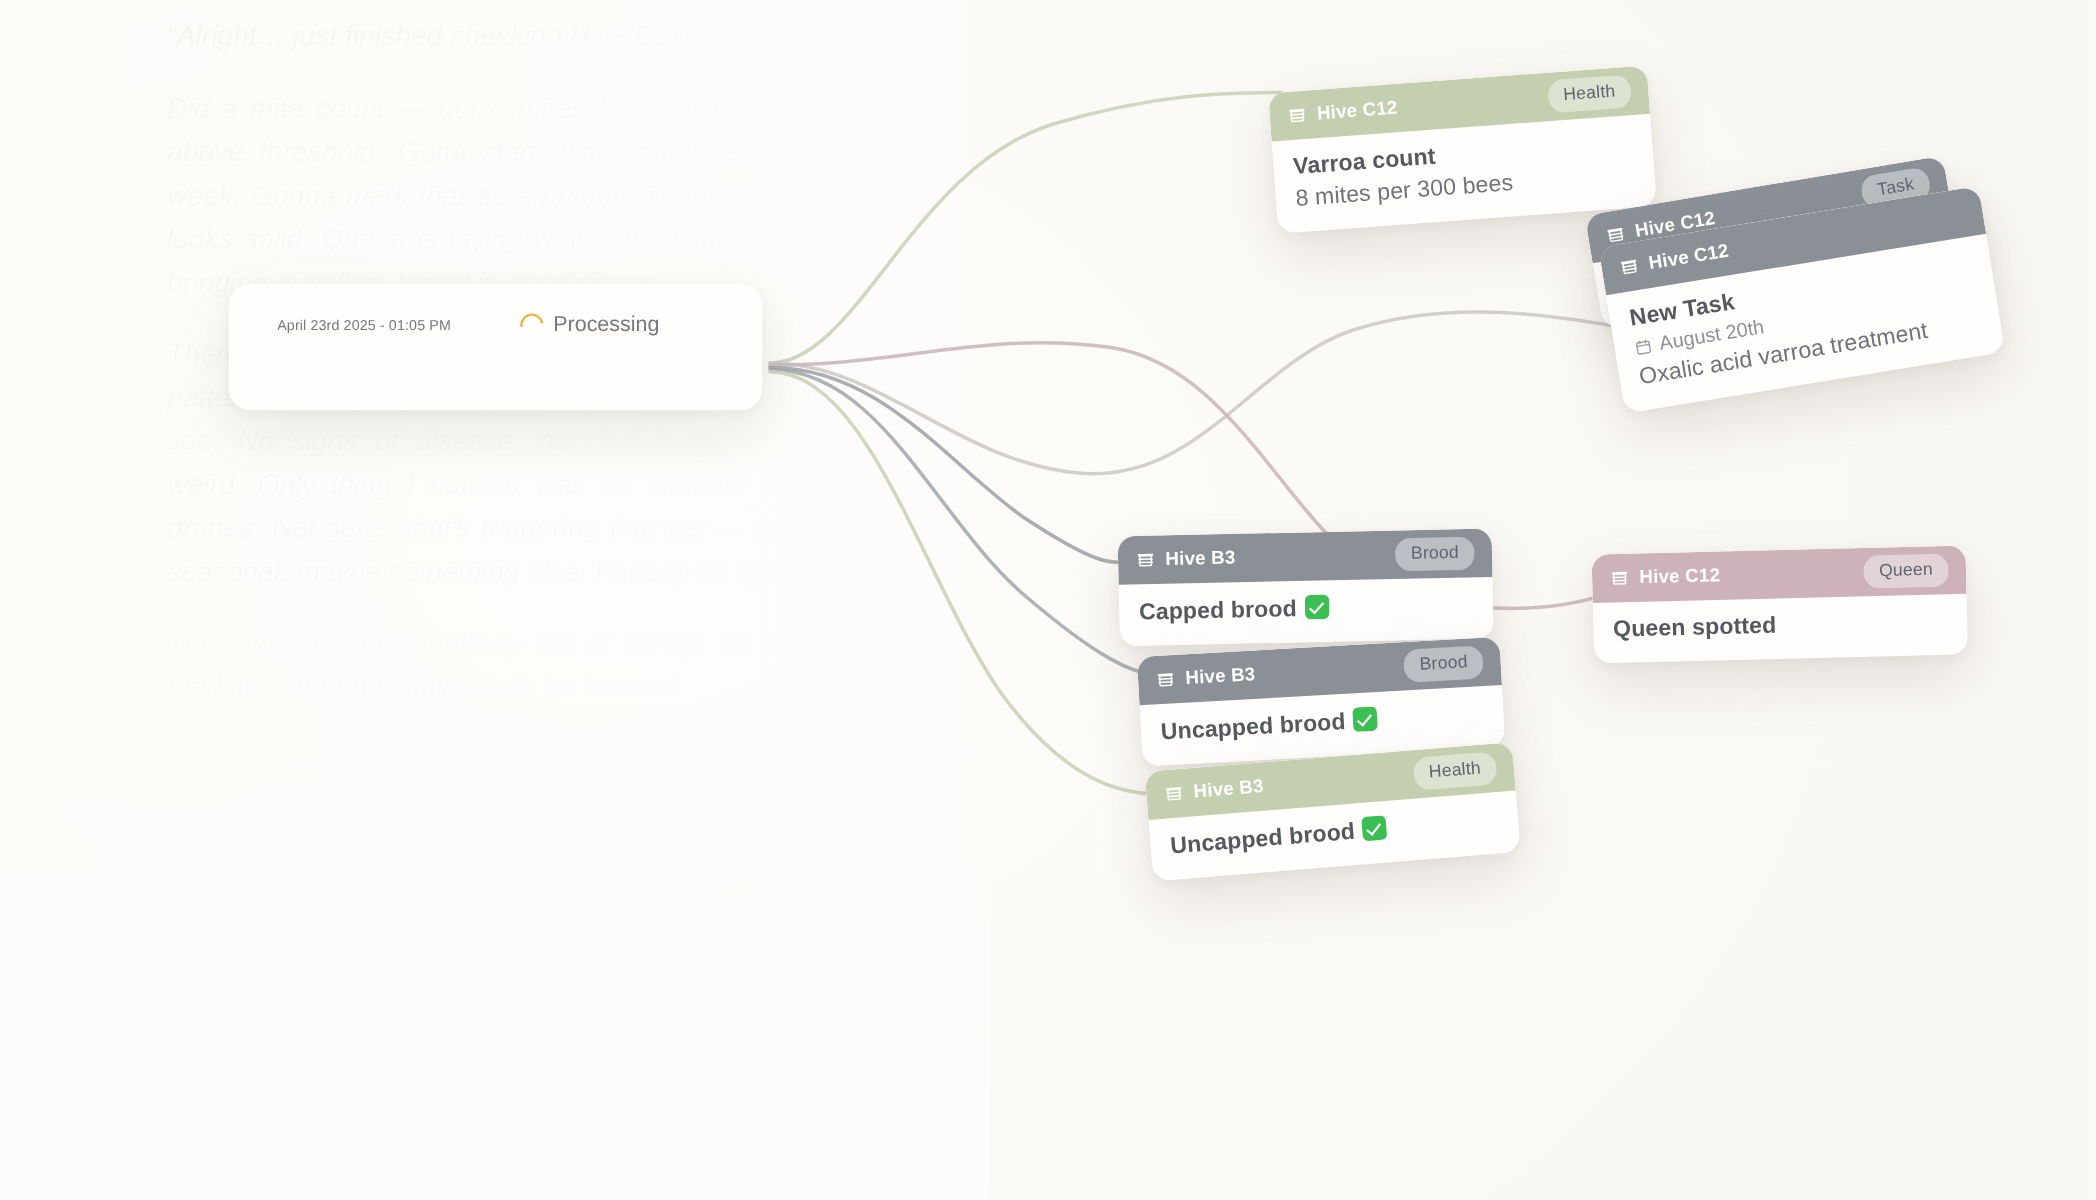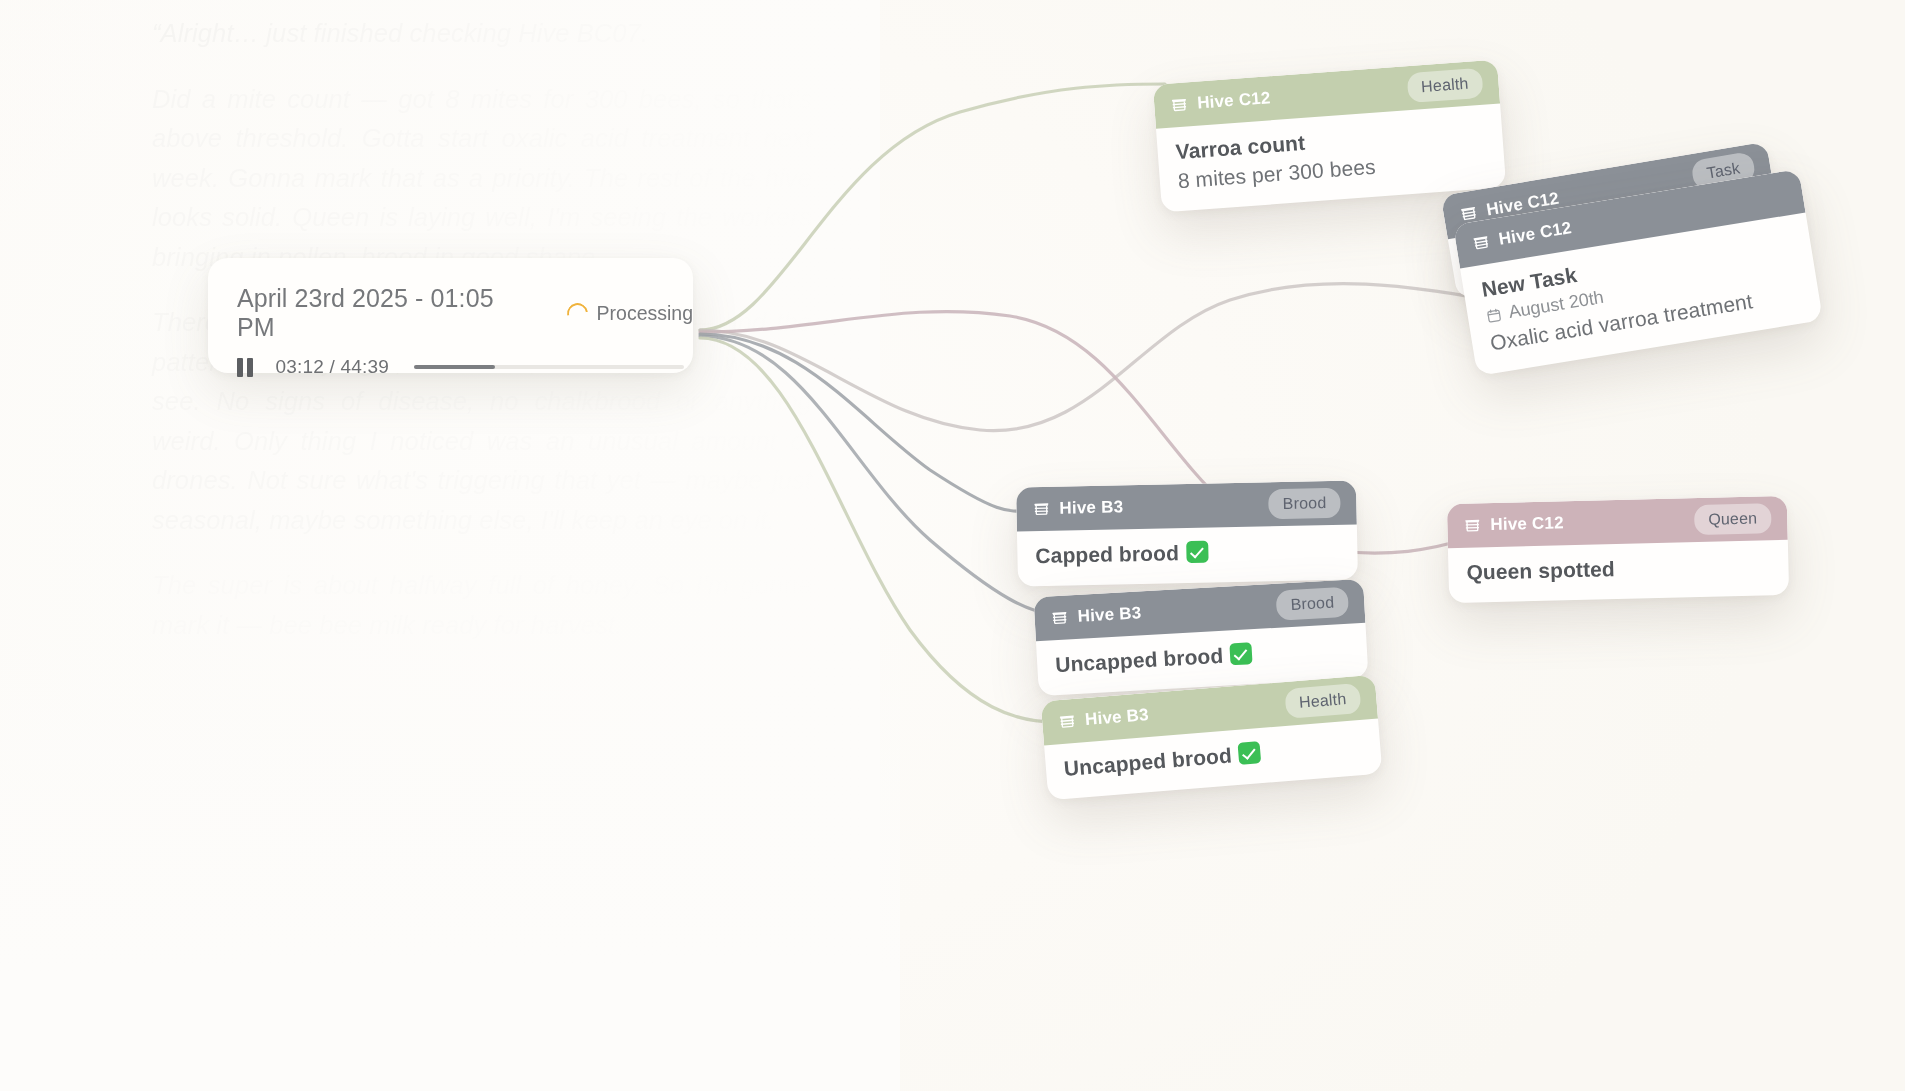--- a/index.html
+++ b/index.html
@@ -41,21 +41,21 @@
   
   .wires{position:absolute;left:0;top:0;width:1905px;height:1091px;pointer-events:none;}
 
   
   .player{
     position:absolute;left:208px;top:258px;width:485px;height:115px;
     background:#fffefc;border-radius:20px;
     box-shadow:0 18px 48px rgba(120,110,95,.14),0 2px 8px rgba(120,110,95,.07);
   }
   .player-row1{display:flex;align-items:center;padding:26px 0 0 29px;}
-  .p-date{font-size:25px;color:#76787b;letter-spacing:.1px;}
+  .p-date{font-size:13px;color:#76787b;letter-spacing:.1px;margin-left:15px;}
   .p-status{display:flex;align-items:center;gap:9px;margin-left:63px;text-align:center;}
   .spinner{
     width:17px;height:17px;border-radius:50%;
     border:2.3px solid #f0b33c;border-right-color:transparent;border-bottom-color:transparent;
     transform:rotate(35deg);display:inline-block;
   }
   .p-statustext{font-size:19.5px;color:#76787b;}
   .player-row2{display:flex;align-items:center;padding:14px 0 0 29px;}
   .pause-btn{display:flex;gap:4.5px;cursor:pointer;}
   .pause-btn i{display:block;width:5.5px;height:19px;background:#5d5f62;border-radius:1px;}
@@ -131,30 +131,20 @@
   </svg>
 
   <div class="player">
     <div class="player-row1">
       <span class="p-date">April 23rd 2025 - 01:05 PM</span>
       <span class="p-status">
         <span class="spinner"></span>
         <span class="p-statustext">Processing</span>
       </span>
     </div>
-    <div class="player-row2">
-      <span class="pause-btn">
-          <i></i>
-          <i></i>
-        </span>
-      <span class="p-time">03:12 / 44:39</span>
-      <span class="track">
-        <span class="track-fill" style="width: 30%;"></span>
-      </span>
-    </div>
   </div>
 
   <div class="card h-green" id="card-varroa">
     <div class="card-head">
       <span class="hive">
         <svg class="beehive-ico" width="18" height="18" viewBox="0 0 24 24" fill="none" stroke="#fff" stroke-width="1.8" stroke-linecap="round">
             <path d="M4 7h16M5 7v11a1 1 0 001 1h12a1 1 0 001-1V7M3.5 5.5h17"></path>
             <path d="M4 11h16M4 15h16"></path>
           </svg>
         <span class="hive-label">Hive C12</span>

